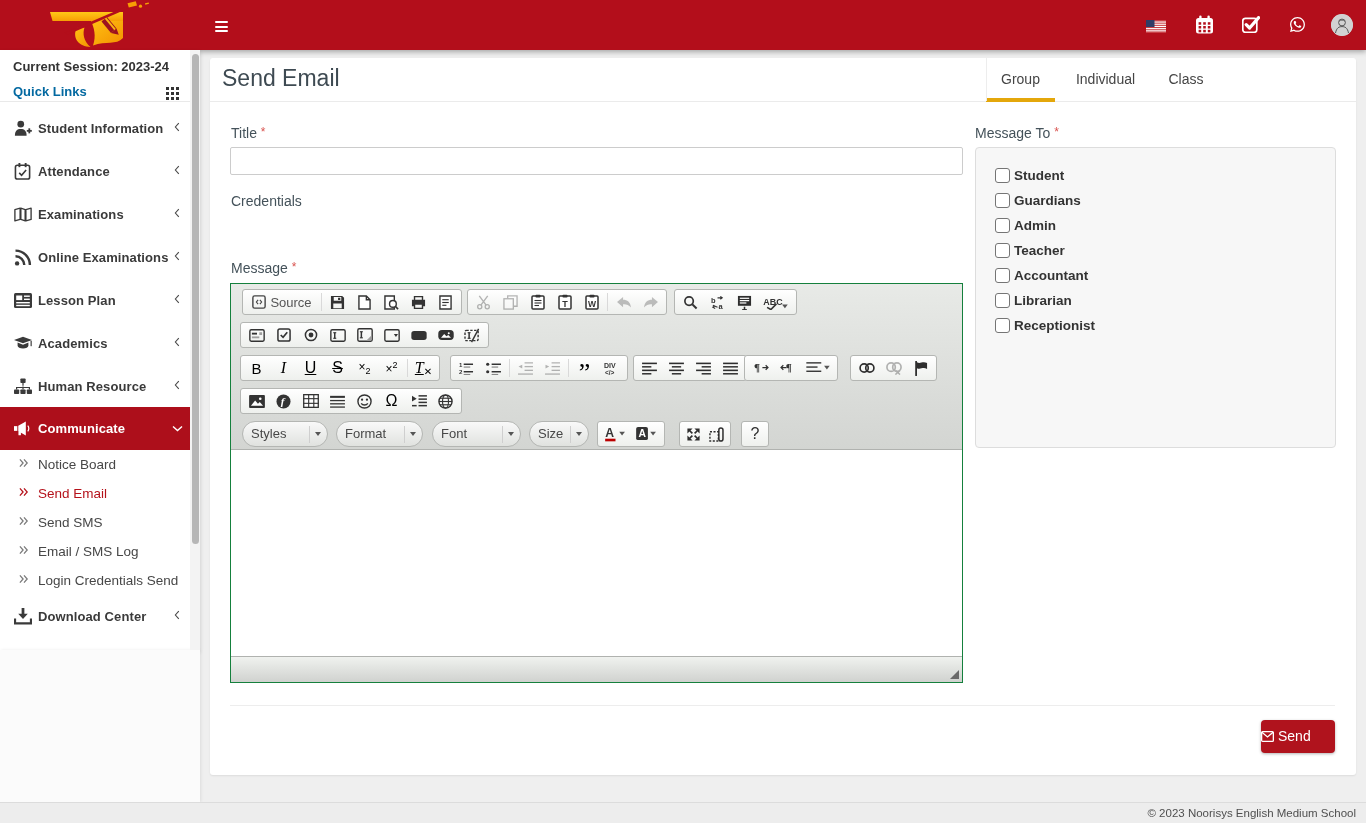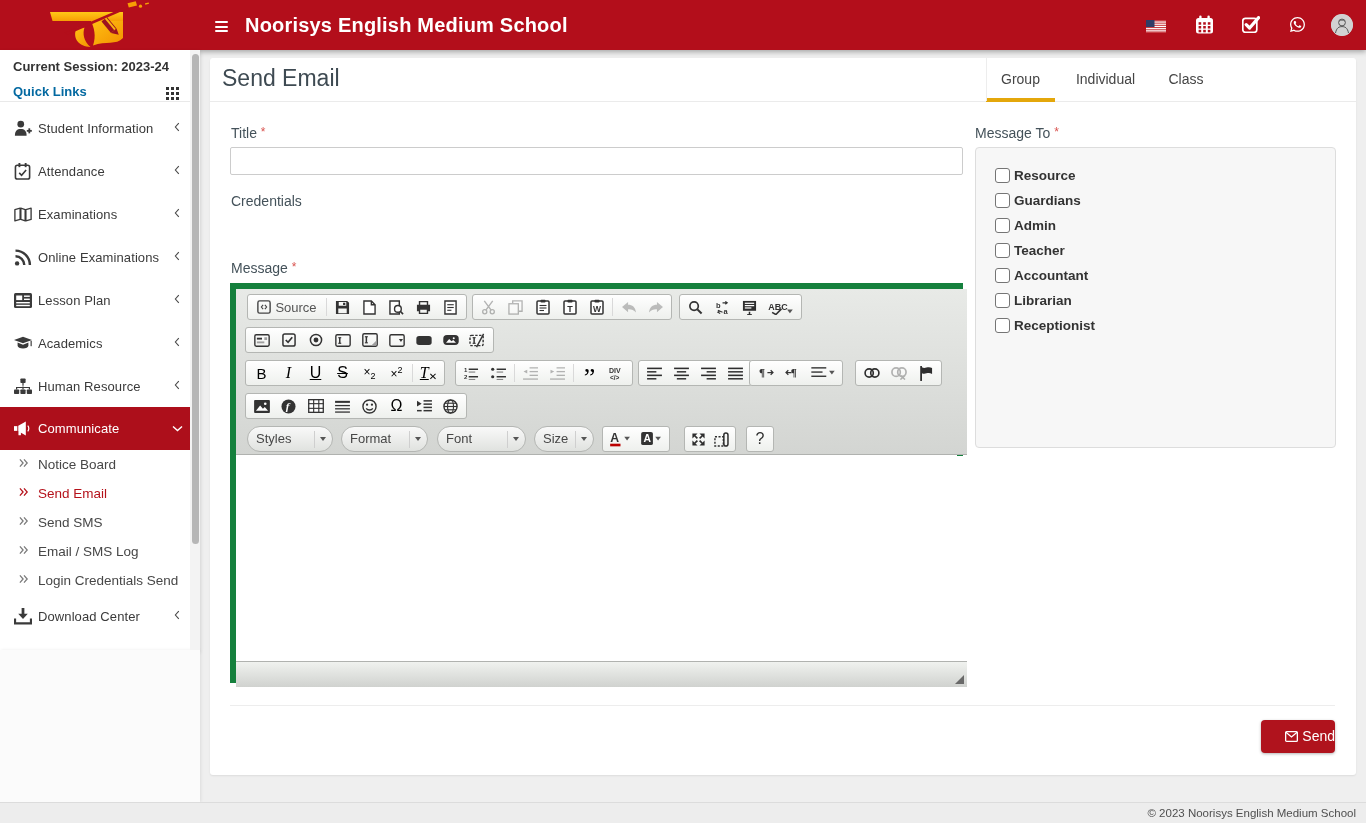--- a/index.html
+++ b/index.html
@@ -18,61 +18,61 @@
 #avatar{position:absolute;left:1331px;top:14px;width:22px;height:22px;border-radius:50%;background:#cfcfcf;overflow:hidden}
 
 #sb{position:absolute;left:0;top:50px;width:200px;height:600px;background:#fff;box-shadow:0 2px 4px rgba(0,0,0,.18)}
 #sb2{position:absolute;left:0;top:650px;width:200px;height:152px;background:#fbfbfb;box-shadow:1px 0 3px rgba(0,0,0,.08)}
 #sess{position:absolute;left:13px;top:59px;font-size:13px;font-weight:bold;color:#333;line-height:15px}
 #qlinks{position:absolute;left:13px;top:84px;font-size:13px;font-weight:bold;color:#0369a1}
 #qgrid{position:absolute;left:166px;top:86px}
 #sbdiv{position:absolute;left:0;top:101px;width:192px;height:1px;background:#e9e9e9}
 .mi{position:absolute;left:0;width:192px;height:43px;color:#3a3a3a}
 .mi .ic{position:absolute;left:14px;top:13px;width:18px;height:17px}
-.mi .tx{position:absolute;left:38px;top:14px;font-size:13px;font-weight:normal;white-space:nowrap;letter-spacing:.1px}
+.mi .tx{position:absolute;left:38px;top:14px;font-size:13px;font-weight:bold;white-space:nowrap;letter-spacing:.1px}
 .mi .ch{position:absolute;left:174px;top:15px}
 .mi.act{background:#ad0f1b;color:#fff}
 .smi{position:absolute;left:0;width:196px;height:29px;color:#474747}
 .smi .ar{position:absolute;left:19px;top:7px}
 .smi .tx{position:absolute;left:38px;top:7px;font-size:13.5px}
 .smi.red{color:#b5121b}
 #sbscroll{position:absolute;left:190px;top:50px;width:10px;height:600px;background:#f3f3f3}
 #sbthumb{position:absolute;left:1.5px;top:4px;width:7px;height:490px;background:#b6b6b6;border-radius:4px}
 
 #card{position:absolute;left:210px;top:58px;width:1146px;height:717px;background:#fff;border-radius:3px;box-shadow:0 1px 2px rgba(0,0,0,.08)}
 #ptitle{position:absolute;left:12px;top:7px;font-size:23px;color:#3e4a52}
 .tab{position:absolute;top:0;height:43px;font-size:14px;color:#454545;line-height:43px;text-align:center}
 #tabline{position:absolute;left:0;top:43px;width:1146px;height:1px;background:#ebebeb}
 #tabu{position:absolute;left:776px;top:40px;width:69px;height:4px;background:#e4a70b}
 .lbl{position:absolute;font-size:14px;color:#44525a}
 .req{color:#d9534f;font-size:12px;vertical-align:2px}
 #inpTitle{position:absolute;left:20px;top:89px;width:733px;height:28px;border:1px solid #ccc;border-radius:2px;background:#fff}
 #drop{position:absolute;left:20px;top:157px;width:733px;height:26px;border:1px solid #ccc;border-radius:2px;background:#fff;text-align:center;font-size:13.5px;color:#555;line-height:24px}
 
-#ed{position:absolute;left:20px;top:225px;width:733px;height:400px;border:6px solid #15803d}
+#ed{position:absolute;left:20px;top:225px;width:733px;height:400px;border:1px solid #15803d}
 #edtb{position:absolute;left:0;top:0;width:731px;height:166px;background:linear-gradient(180deg,#e8eae7,#d3d5d2);border-bottom:1px solid #b0b2af}
 #edbody{position:absolute;left:0;top:167px;width:731px;height:205px;background:#fff}
 #edfoot{position:absolute;left:0;top:372px;width:731px;height:26px;border-top:1px solid #b0b2af;background:linear-gradient(180deg,#f0f2ef,#d0d2cf)}
 #edgrip{position:absolute;right:3px;bottom:3px;width:0;height:0;border-left:9px solid transparent;border-bottom:9px solid #696969}
 .tg{position:absolute;background:linear-gradient(180deg,#ffffff,#eef0ed);border:1px solid #b4b6b3;border-radius:3px;height:26px;display:flex;align-items:center;padding:0 2px}
 .tb{width:27px;height:24px;display:flex;align-items:center;justify-content:center}
 .tb svg{display:block}
 .tsep{width:1px;height:18px;background:#d9d9d9;margin:0 2px}
 .dis{opacity:.35}
 .combo{position:absolute;background:linear-gradient(180deg,#f9f9f9,#e0e2df);border:1px solid #b4b6b3;border-radius:13px;height:26px;font-size:13px;color:#474747;line-height:24px}
 .combo .cl{position:absolute;left:8px;top:0}
 .combo .car{position:absolute;right:6px;top:10px;width:0;height:0;border-left:3.5px solid transparent;border-right:3.5px solid transparent;border-top:4.5px solid #555}
 .combo .csep{position:absolute;right:17px;top:4px;width:1px;height:17px;background:#cfcfcf}
 
 #mto{position:absolute;left:765px;top:89px;width:361px;height:301px;background:#f7f7f7;border:1px solid #ddd;border-radius:4px}
 .cbrow{position:absolute;left:20px;height:16px}
 .cbrow .cb{position:absolute;left:0;top:0;width:15px;height:15px;border:1.5px solid #757575;border-radius:3px;background:#fff}
 .cbrow .ct{position:absolute;left:19px;top:0;font-size:13.5px;font-weight:bold;color:#333;white-space:nowrap}
 #hr2{position:absolute;left:20px;top:647px;width:1105px;height:1px;background:#ededed}
-#sendbtn{position:absolute;left:1051px;top:662px;width:74px;height:33px;background:#b0131d;border-radius:4px;color:#fff;font-size:14px;line-height:33px;text-align:right;box-shadow:0 1px 3px rgba(0,0,0,.3)}
+#sendbtn{position:absolute;left:1051px;top:662px;width:74px;height:33px;background:#b0131d;border-radius:4px;color:#fff;font-size:14px;line-height:33px;text-align:left;box-shadow:0 1px 3px rgba(0,0,0,.3)}
 
 #foot{position:absolute;left:0;top:802px;width:1366px;height:21px;background:#ededed;border-top:1px solid #dcdcdc}
 #foot span{position:absolute;right:10px;top:4px;font-size:11.5px;color:#4f4f4f}
 </style>
 </head>
 <body>
 <div id="hdr">
   <div id="logo">
     <svg width="200" height="50" viewBox="0 0 200 50">
       <defs>
@@ -95,21 +95,20 @@
       <path d="M127.5 3.2 L135.8 1.2 L137 5.4 L128.8 7.6 Z" fill="#f79e04"></path>
       <circle cx="140.5" cy="6.2" r="1.6" fill="#f79e04"></circle>
       <path d="M145 3.3 L148.7 2.4 L149 3.8 L145.3 4.7 Z" fill="#f79e04"></path>
     </svg>
   </div>
   <div id="hamb">
       <div></div>
       <div></div>
       <div></div>
     </div>
-  <div id="htitle">Noorisys English Medium School</div>
   <div class="hic" style="left:1146px;top:19px">
     <svg width="20" height="13" viewBox="0 0 20 13">
       <rect width="20" height="13" fill="#c94046"></rect>
       <g fill="#fff">
           <rect y="1.5" width="20" height="1.1"></rect>
           <rect y="3.7" width="20" height="1.1"></rect>
           <rect y="5.9" width="20" height="1.1"></rect>
           <rect y="8.1" width="20" height="1.1"></rect>
           <rect y="10.3" width="20" height="1.1"></rect>
         </g>
@@ -850,21 +849,21 @@
     <div id="edbody"></div>
     <div id="edfoot">
         <div id="edgrip"></div>
       </div>
   </div>
 
   <div class="lbl" style="left:765px;top:67px">Message To <span class="req">*</span></div>
   <div id="mto"></div>
   <div class="cbrow" style="left:785px;top:110px">
       <span class="cb"></span>
-      <span class="ct">Resource</span>
+      <span class="ct">Student</span>
     </div>
   <div class="cbrow" style="left:785px;top:135px">
       <span class="cb"></span>
       <span class="ct">Guardians</span>
     </div>
   <div class="cbrow" style="left:785px;top:160px">
       <span class="cb"></span>
       <span class="ct">Admin</span>
     </div>
   <div class="cbrow" style="left:785px;top:185px">

